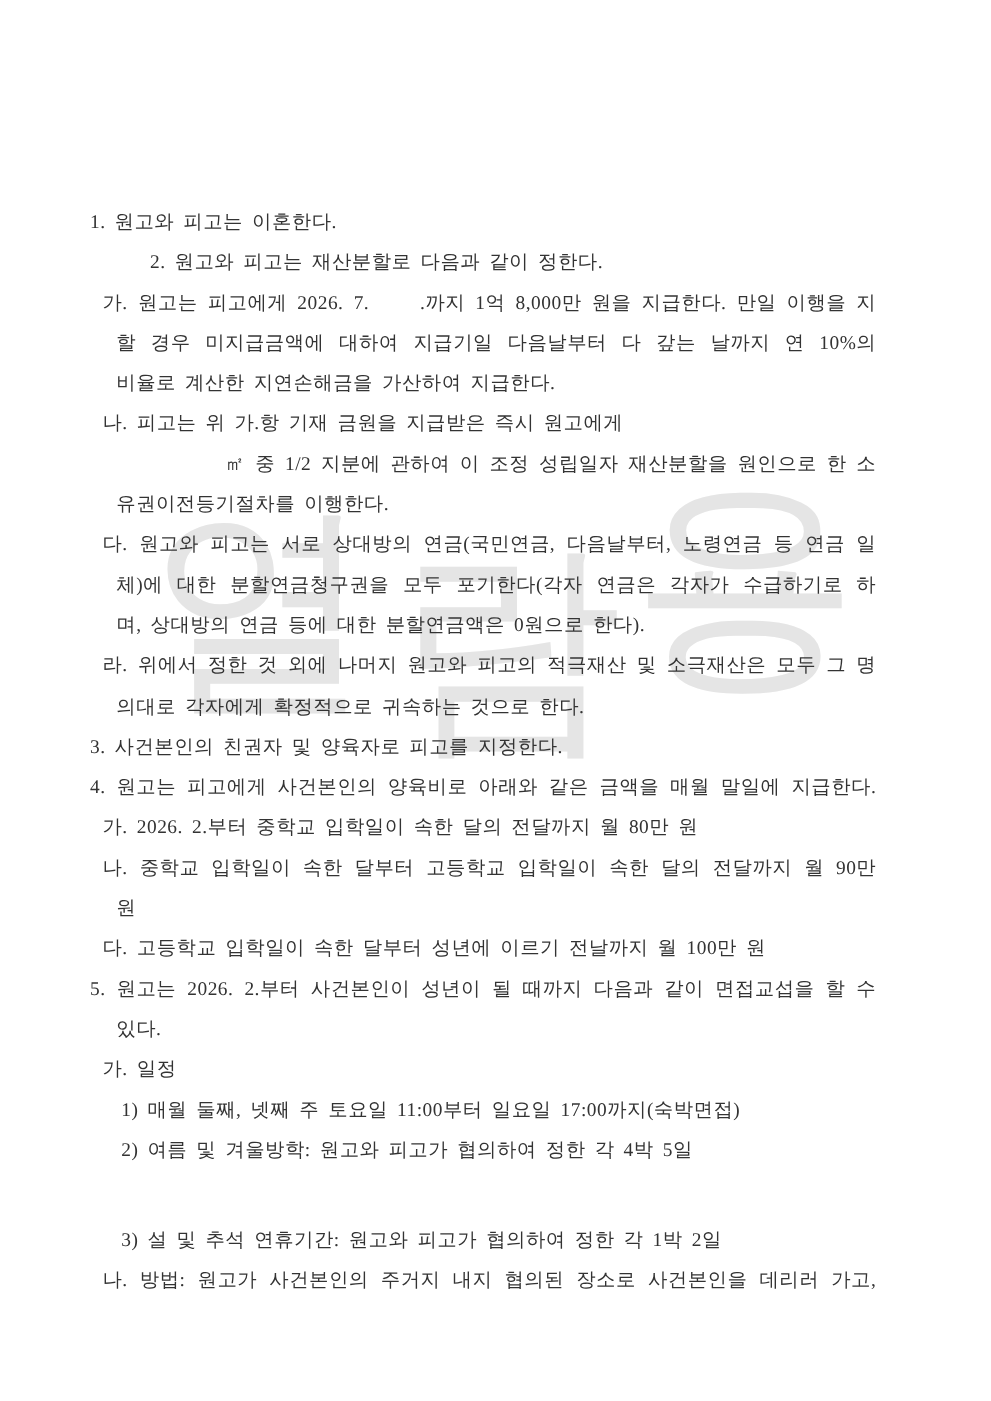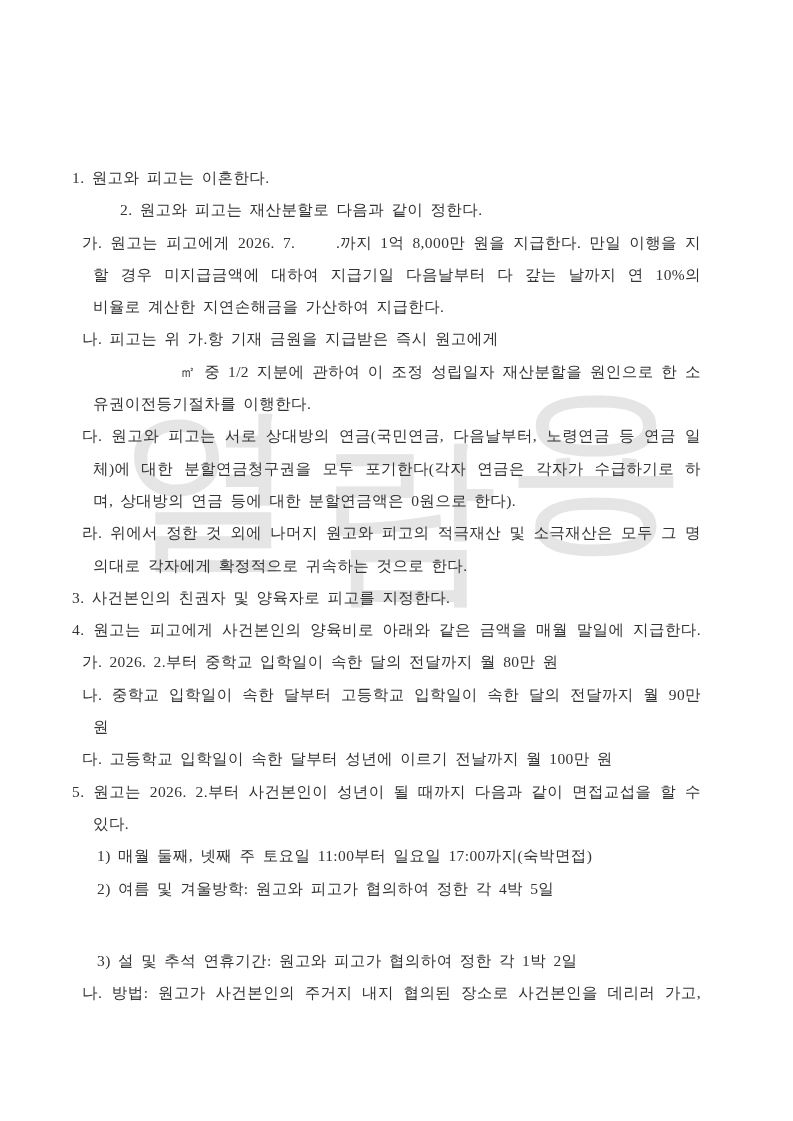--- a/index.html
+++ b/index.html
@@ -76,19 +76,20 @@
       <div class="line justify" style="padding-left: 82px;">라. 위에서 정한 것 외에 나머지 원고와 피고의 적극재산 및 소극재산은 모두 그 명</div>
       <div class="line" style="padding-left: 93px;">의대로 각자에게 확정적으로 귀속하는 것으로 한다.</div>
       <div class="line" style="padding-left: 72px;">3. 사건본인의 친권자 및 양육자로 피고를 지정한다.</div>
       <div class="line justify" style="padding-left: 72px;">4. 원고는 피고에게 사건본인의 양육비로 아래와 같은 금액을 매월 말일에 지급한다.</div>
       <div class="line" style="padding-left: 82px;">가. 2026. 2.부터 중학교 입학일이 속한 달의 전달까지 월 80만 원</div>
       <div class="line justify" style="padding-left: 82px;">나. 중학교 입학일이 속한 달부터 고등학교 입학일이 속한 달의 전달까지 월 90만</div>
       <div class="line" style="padding-left: 93px;">원</div>
       <div class="line" style="padding-left: 82px;">다. 고등학교 입학일이 속한 달부터 성년에 이르기 전날까지 월 100만 원</div>
       <div class="line justify" style="padding-left: 72px;">5. 원고는 2026. 2.부터 사건본인이 성년이 될 때까지 다음과 같이 면접교섭을 할 수</div>
       <div class="line" style="padding-left: 93px;">있다.</div>
+      <div class="line" style="padding-left: 82px;">가. 일정</div>
       <div class="line" style="padding-left: 97px;">1) 매월 둘째, 넷째 주 토요일 11:00부터 일요일 17:00까지(숙박면접)</div>
       <div class="line" style="padding-left: 97px;">2) 여름 및 겨울방학: 원고와 피고가 협의하여 정한 각 4박 5일</div>
       <div class="line" style="padding-left: 97px; margin-top: 40px;">3) 설 및 추석 연휴기간: 원고와 피고가 협의하여 정한 각 1박 2일</div>
       <div class="line justify" style="padding-left: 82px;">나. 방법: 원고가 사건본인의 주거지 내지 협의된 장소로 사건본인을 데리러 가고,</div>
     </div>
 
 </div>
 
 </body></html>

